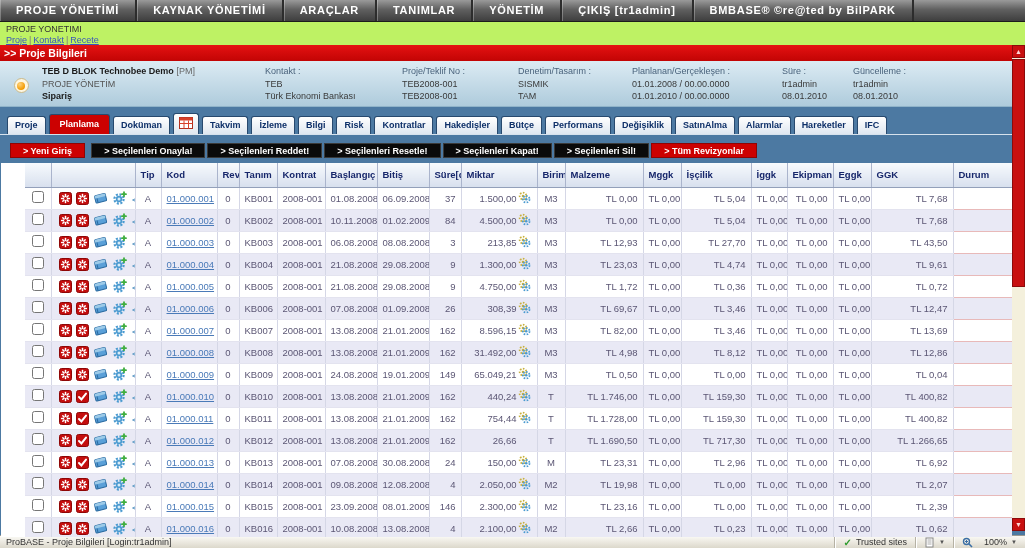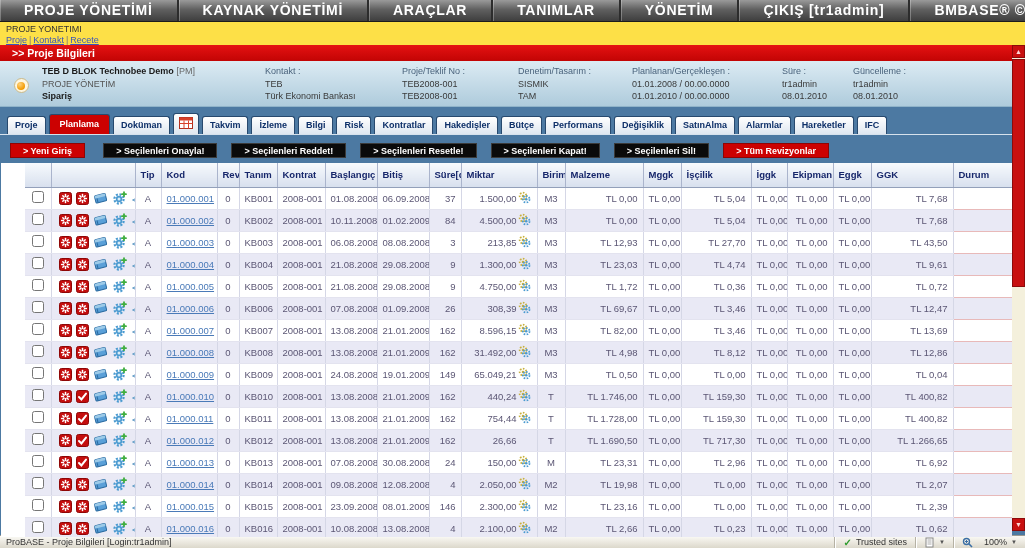--- a/index.html
+++ b/index.html
@@ -1,33 +1,33 @@
 <!DOCTYPE html>
 <html><head>
 <meta charset="utf-8">
 <style>
   *{margin:0;padding:0;box-sizing:border-box;}
   html,body{width:1025px;height:548px;overflow:hidden;}
   body{font-family:"Liberation Sans",sans-serif;position:relative;background:#fff;font-size:10px;}
 
   
   .menu-bar{height:22px;background:linear-gradient(#9a9a9a,#606060 45%,#3e3e3e);display:flex;border-bottom:1px solid #1c1c1c;}
-  .menu-item{padding:0 24px;line-height:21px;font-size:14px;font-weight:bold;color:#fff;letter-spacing:.7px;
+  .menu-item{padding:0 16px;line-height:21px;font-size:11px;font-weight:bold;color:#fff;letter-spacing:.7px;
     border-right:2px solid #2c2c2c;box-shadow:inset 1px 0 0 rgba(255,255,255,.28);cursor:pointer;white-space:nowrap;}
 
   
-  .crumb{height:23px;background:#fde047;padding:2px 0 0 6px;}
+  .crumb{height:23px;background:#bef264;padding:2px 0 0 6px;}
   .crumb-section{font-size:9px;color:#333;}
   .crumb-links{font-size:9px;margin-top:1px;}
   .crumb-links a{color:#3a55bb;text-decoration:underline;cursor:pointer;}
   .crumb-sep{color:#777;margin:0 2px;}
 
   
   .title-bar{height:16px;background:linear-gradient(#e51212,#c20404);color:#fff;font-size:10.5px;font-weight:bold;
-    line-height:16px;padding-left:12px;}
+    line-height:16px;padding-left:4px;}
 
   
   .info-panel{height:46px;background:linear-gradient(#dcebf3,#aecbdc);border-bottom:1px solid #8fb3c9;display:flex;padding-top:4px;}
   .info-icon-wrap{width:42px;display:flex;justify-content:center;align-items:center;}
   .orb{width:15px;height:15px;border-radius:50%;background:#fdf6e0;border:1px solid #c9b98a;display:flex;align-items:center;justify-content:center;}
   .orb i{display:block;width:8px;height:8px;border-radius:50%;background:radial-gradient(circle at 35% 30%,#ffd27a,#f29a00 70%);}
   .info-col{font-size:9px;line-height:12.5px;color:#333;padding-right:6px;overflow:hidden;white-space:nowrap;}
   .info-label{color:#4a637c;}
   .info-value{color:#3a3a3a;}
   .proj-name{font-weight:bold;color:#1a1a1a;}
@@ -36,21 +36,21 @@
   .proj-status{font-weight:bold;color:#1a1a1a;}
   .c1{width:223px;} .c2{width:137px;} .c3{width:116px;} .c4{width:77px;} .c5{width:114px;} .c6{width:150px;} .c7{width:71px;} .c8{width:90px;}
 
   
   .content{height:428px;background:#4c79a2;position:relative;}
   .tabs-row{display:flex;gap:3px;padding:9px 0 0 7px;height:28px;border-bottom:1px solid #d7e2ec;align-items:flex-end;}
   .tab{background:linear-gradient(#ffffff,#dfe7f0);border:1px solid #27496e;border-bottom:none;border-radius:3px 3px 0 0;
     color:#0d2f68;font-size:9px;font-weight:bold;padding:3px 7px 4px;cursor:pointer;white-space:nowrap;}
   .tab.active{background:#cc0101;color:#fff;padding:4px 10px 5px;}
   .tab.icon-tab{padding:2px 4px 2px;}
-  .btns-row{display:flex;gap:14px;padding:8px 0 0 10px;height:23px;}
+  .btns-row{display:flex;gap:2px;padding:8px 0 0 10px;height:23px;}
   .abtn{font-size:9px;font-weight:bold;color:#fff;padding:2px 12px;cursor:pointer;white-space:nowrap;text-align:center;}
   .abtn.black{background:#0a0a0a;border:1px solid #3a3a3a;}
   .abtn.red{background:#cc0101;border:1px solid #8e0404;}
   .abtn.first{margin-right:4px;}
 
   
   .table-wrap{margin:5px 0 0 1px;width:1011px;height:374px;overflow:hidden;background:#fff;padding-left:24px;}
   table{border-collapse:collapse;table-layout:fixed;width:1011px;}
   thead td{background:linear-gradient(#f7fafd,#d8e0ee);color:#17276b;font-weight:bold;font-size:9.5px;height:24px;
     border-right:1px solid #aab4cc;border-bottom:1px solid #93a0ba;padding:0 5px;white-space:nowrap;overflow:hidden;}

